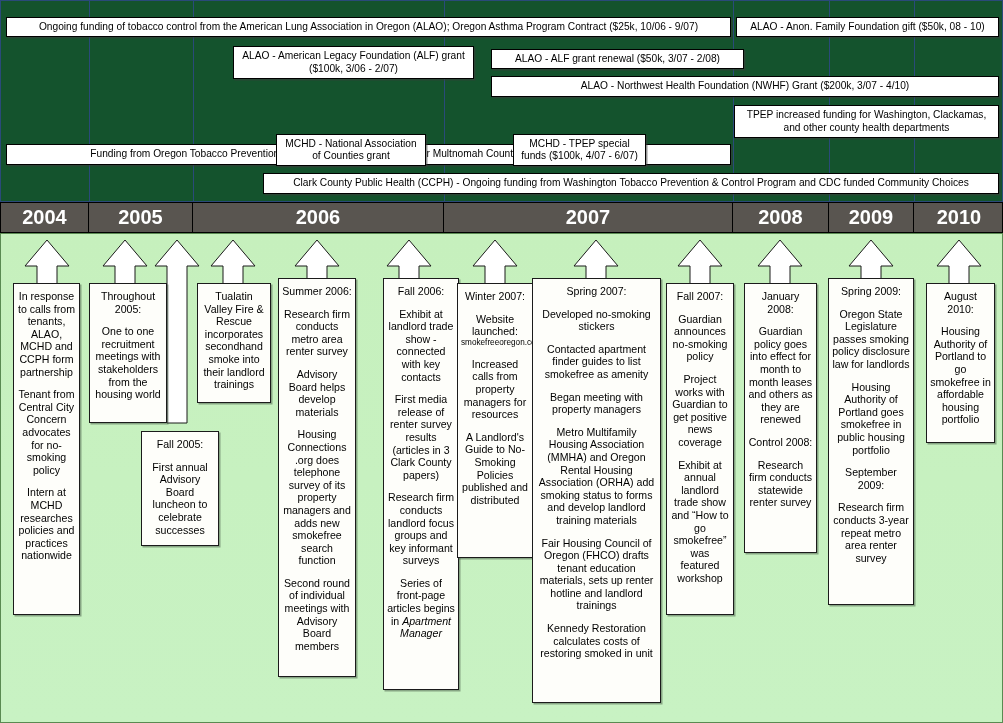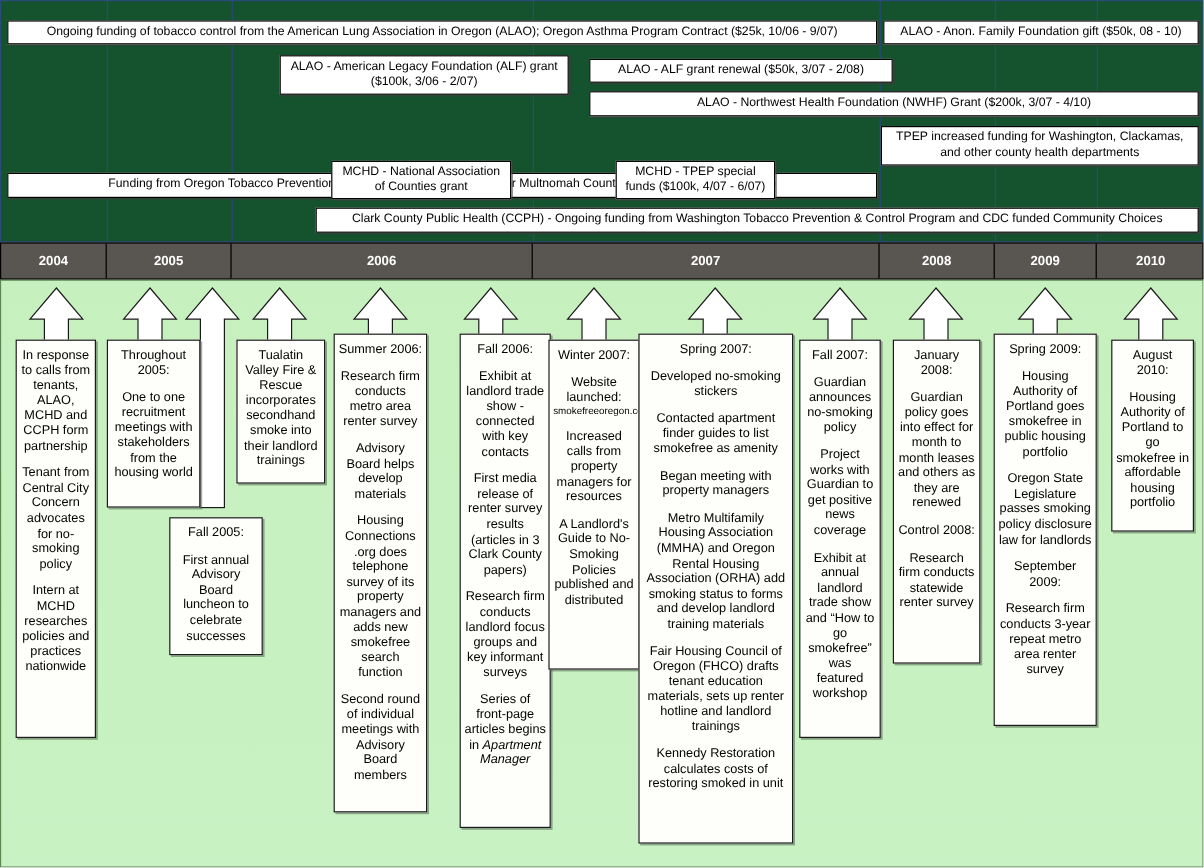--- a/index.html
+++ b/index.html
@@ -60,21 +60,21 @@
     box-sizing: border-box;
   }
   .year-cell {
     position: absolute;
     top: 0;
     height: 100%;
     display: flex;
     align-items: center;
     justify-content: center;
     color: #ffffff;
-    font-size: 11px;
+    font-size: 20px;
     font-weight: bold;
     border-right: 1px solid #000;
     box-sizing: border-box;
   }
   .year-cell.last { border-right: none; }
 
   
   #activity-panel {
     position: absolute;
     left: 0; top: 233px;
@@ -275,22 +275,22 @@
 
     <div class="abox" style="left:743px; top:49px;  width:73px;  height:270px;">
       <p>January 2008:</p>
       <p>Guardian policy goes into effect for month to month leases and others as they are renewed</p>
       <p>Control 2008:</p>
       <p>Research firm conducts statewide renter survey</p>
     </div>
 
     <div class="abox" style="left:827px; top:44px;  width:86px;  height:327px;">
       <p>Spring 2009:</p>
+      <p>Oregon State Legislature passes smoking policy disclosure law for landlords</p>
       <p>Housing Authority of Portland goes smokefree in public housing portfolio</p>
-      <p>Oregon State Legislature passes smoking policy disclosure law for landlords</p>
       <p>September 2009:</p>
       <p>Research firm conducts 3-year repeat metro area renter survey</p>
     </div>
 
     <div class="abox" style="left:925px; top:49px;  width:69px;  height:160px;">
       <p>August 2010:</p>
       <p>Housing Authority of Portland to go smokefree in affordable housing portfolio</p>
     </div>
 
   </div>

